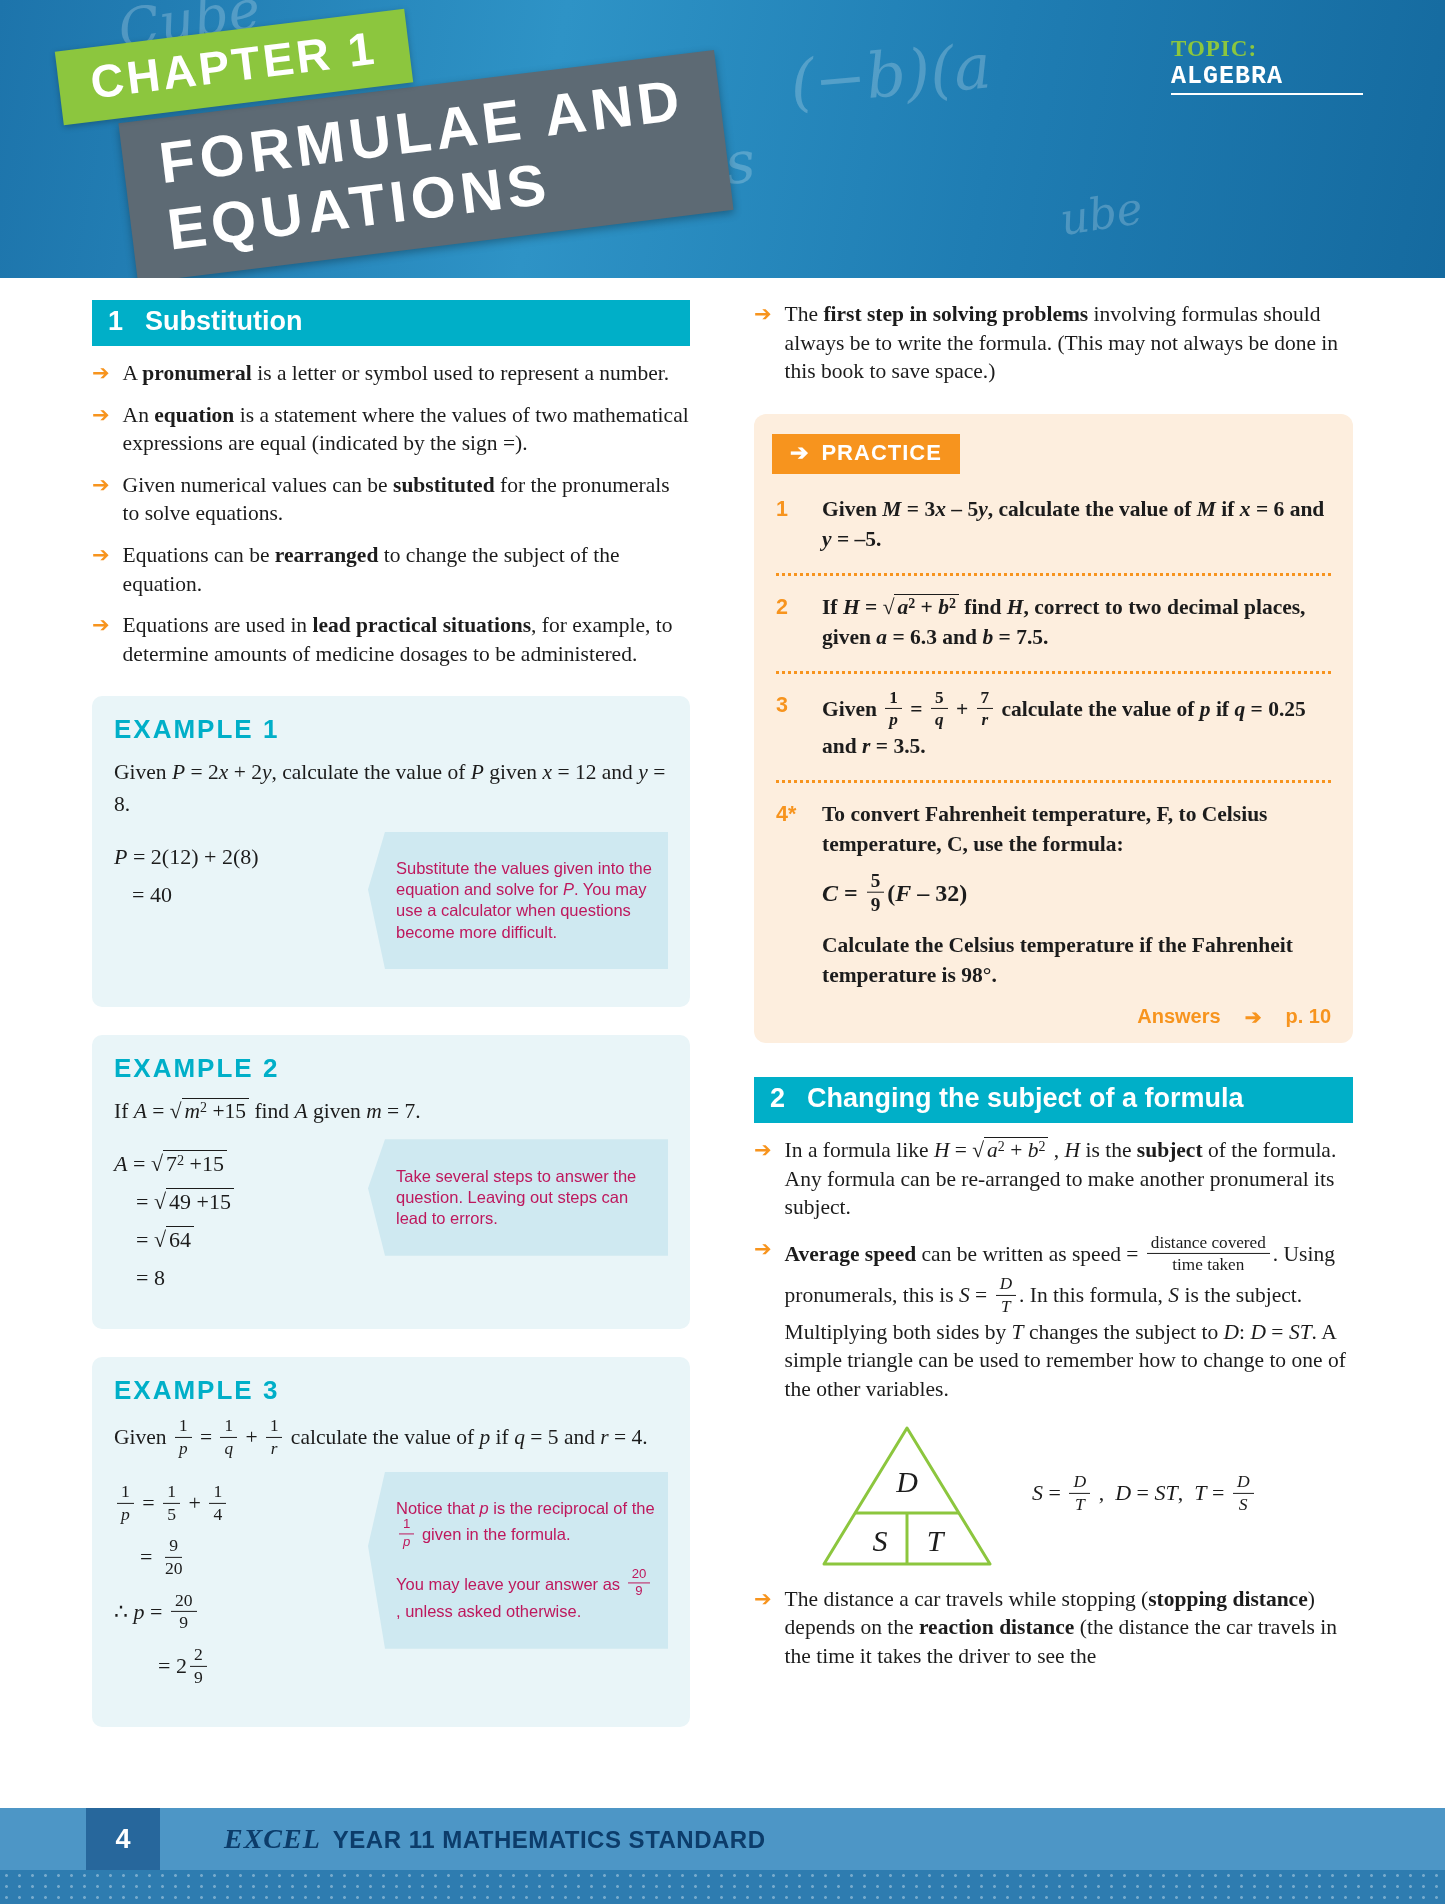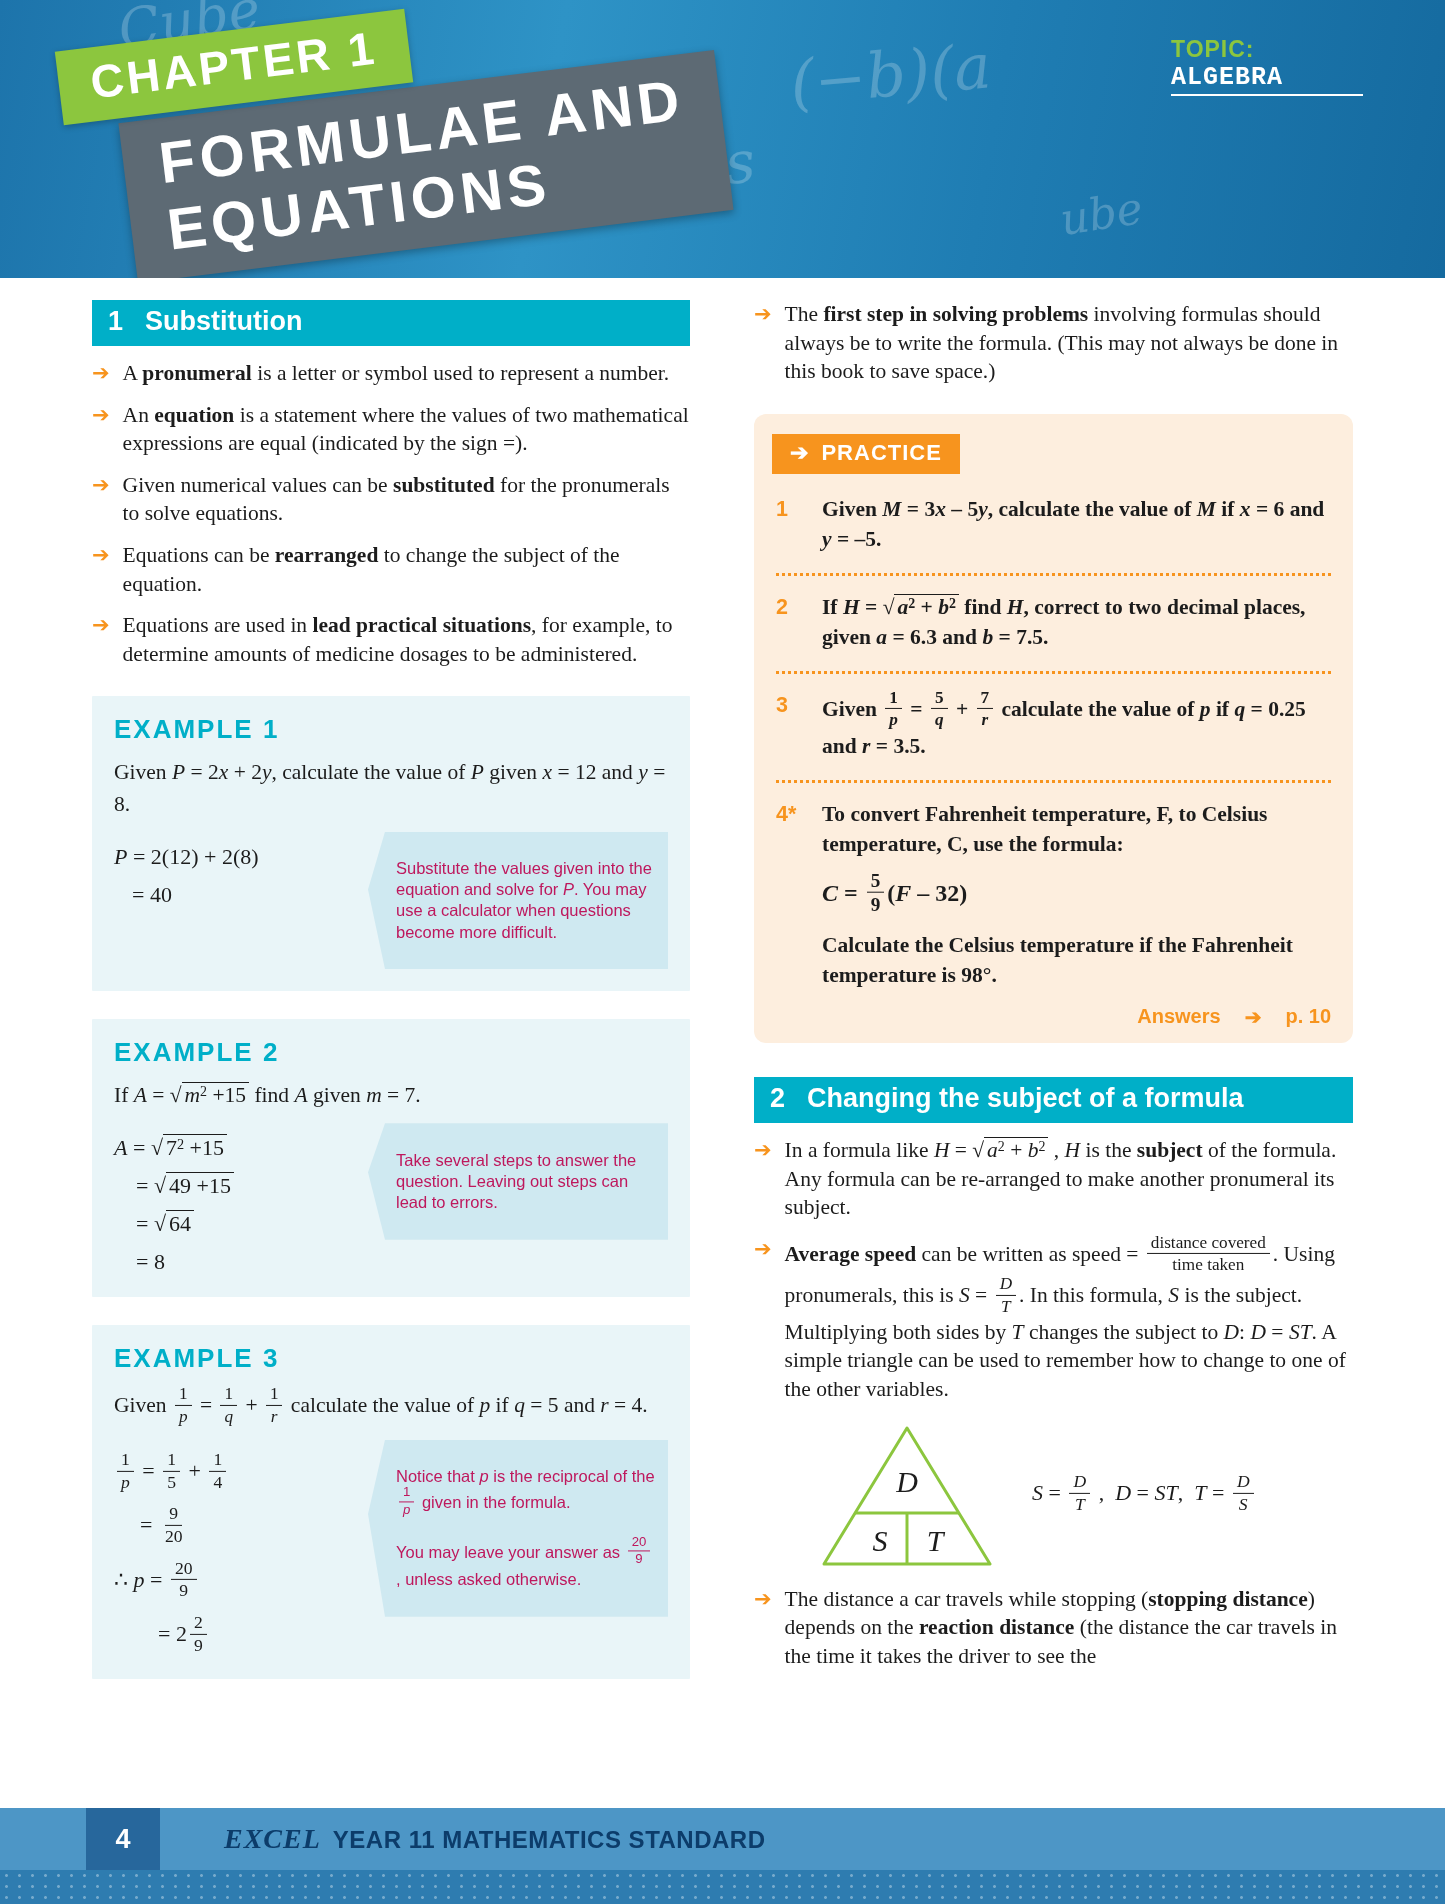--- a/index.html
+++ b/index.html
@@ -17,21 +17,21 @@
   .s4{left:1060px;top:188px;font-size:44px;transform:rotate(-9deg)}
   .banner-ch{position:absolute;left:58px;top:30px;transform:rotate(-7deg);z-index:3;
              background:#8cc63e;color:#fff;font-family:"Liberation Sans",sans-serif;font-weight:700;
              font-size:46px;letter-spacing:3px;padding:8px 32px 12px;box-shadow:0 2px 6px rgba(0,0,0,.25)}
   .banner-main{position:absolute;left:126px;top:86px;transform:rotate(-7deg);z-index:2;
                background:#5d6a74;color:#fff;font-family:"Liberation Sans",sans-serif;font-weight:700;
                padding:14px 36px 18px;box-shadow:0 3px 8px rgba(0,0,0,.3)}
   .banner-main .l1{font-size:58px;letter-spacing:5px;line-height:1.08}
   .banner-main .l2{font-size:58px;letter-spacing:5px;line-height:1.08;margin-top:4px}
   .topic{position:absolute;right:82px;top:36px;width:192px;z-index:3}
-  .topic-label{color:#8cc63e;font-family:Liberation Sans, sans-serif;font-weight:700;font-size:23px;letter-spacing:1px}
+  .topic-label{color:#8cc63e;font-family:Liberation Serif, serif;font-weight:700;font-size:23px;letter-spacing:1px}
   .topic-value{color:#fff;font-family:Liberation Mono, monospace;font-weight:700;font-size:25px;
                letter-spacing:1px;padding-bottom:2px;border-bottom:2.5px solid #fff}
 
   
   .content{position:absolute;top:300px;left:92px;width:1261px;display:flex;gap:64px;align-items:flex-start}
   .col-left{width:598px;flex:0 0 auto}
   .col-right{width:599px;flex:0 0 auto}
 
   .sec-h{background:#00afc8;color:#fff;font-family:"Liberation Sans",sans-serif;font-weight:700;
          font-size:27px;padding:6px 16px 9px;display:flex;gap:22px;align-items:baseline}
@@ -46,21 +46,21 @@
   fr{display:inline-flex;flex-direction:column;align-items:center;vertical-align:middle;
      font-size:0.8em;line-height:1.12;margin:0 3px;transform:translateY(-0.12em)}
   ft{display:block;border-bottom:1.4px solid currentColor;padding:0 4px 1px;text-align:center}
   fb{display:block;padding:1px 4px 0;text-align:center}
   sq{white-space:nowrap}
   sq::before{content:"√"}
   rd{border-top:1.6px solid currentColor;padding:0 3px}
   sup{font-size:0.65em;vertical-align:baseline;position:relative;top:-0.45em}
 
   
-  .exbox{background:#e9f5f8;border-radius:1px;margin-top:28px;padding:18px 22px 22px}
+  .exbox{background:#e9f5f8;border-radius:10px;margin-top:28px;padding:18px 22px 38px}
   .ex-title{color:#00afc8;font-family:"Liberation Sans",sans-serif;font-weight:700;font-size:26px;
             letter-spacing:2px;margin-bottom:12px}
   .ex-q{font-weight:400;font-size:21.5px;line-height:1.45}
   .ex-row{display:flex;margin-top:12px;gap:16px}
   .ex-work{flex:1;font-size:22px}
   .ex-work .ln{margin-top:12px}
   .ml18{margin-left:18px}.ml22{margin-left:22px}.ml26{margin-left:26px}.ml44{margin-left:44px}
   .callout{flex:0 0 260px;background:#cfe9f1;color:#be185d;font-family:"Liberation Sans",sans-serif;
            font-size:16.5px;line-height:1.28;padding:10px 12px 10px 28px;align-self:flex-start;
            clip-path:polygon(17px 0,100% 0,100% 100%,17px 100%,0 42%)}

